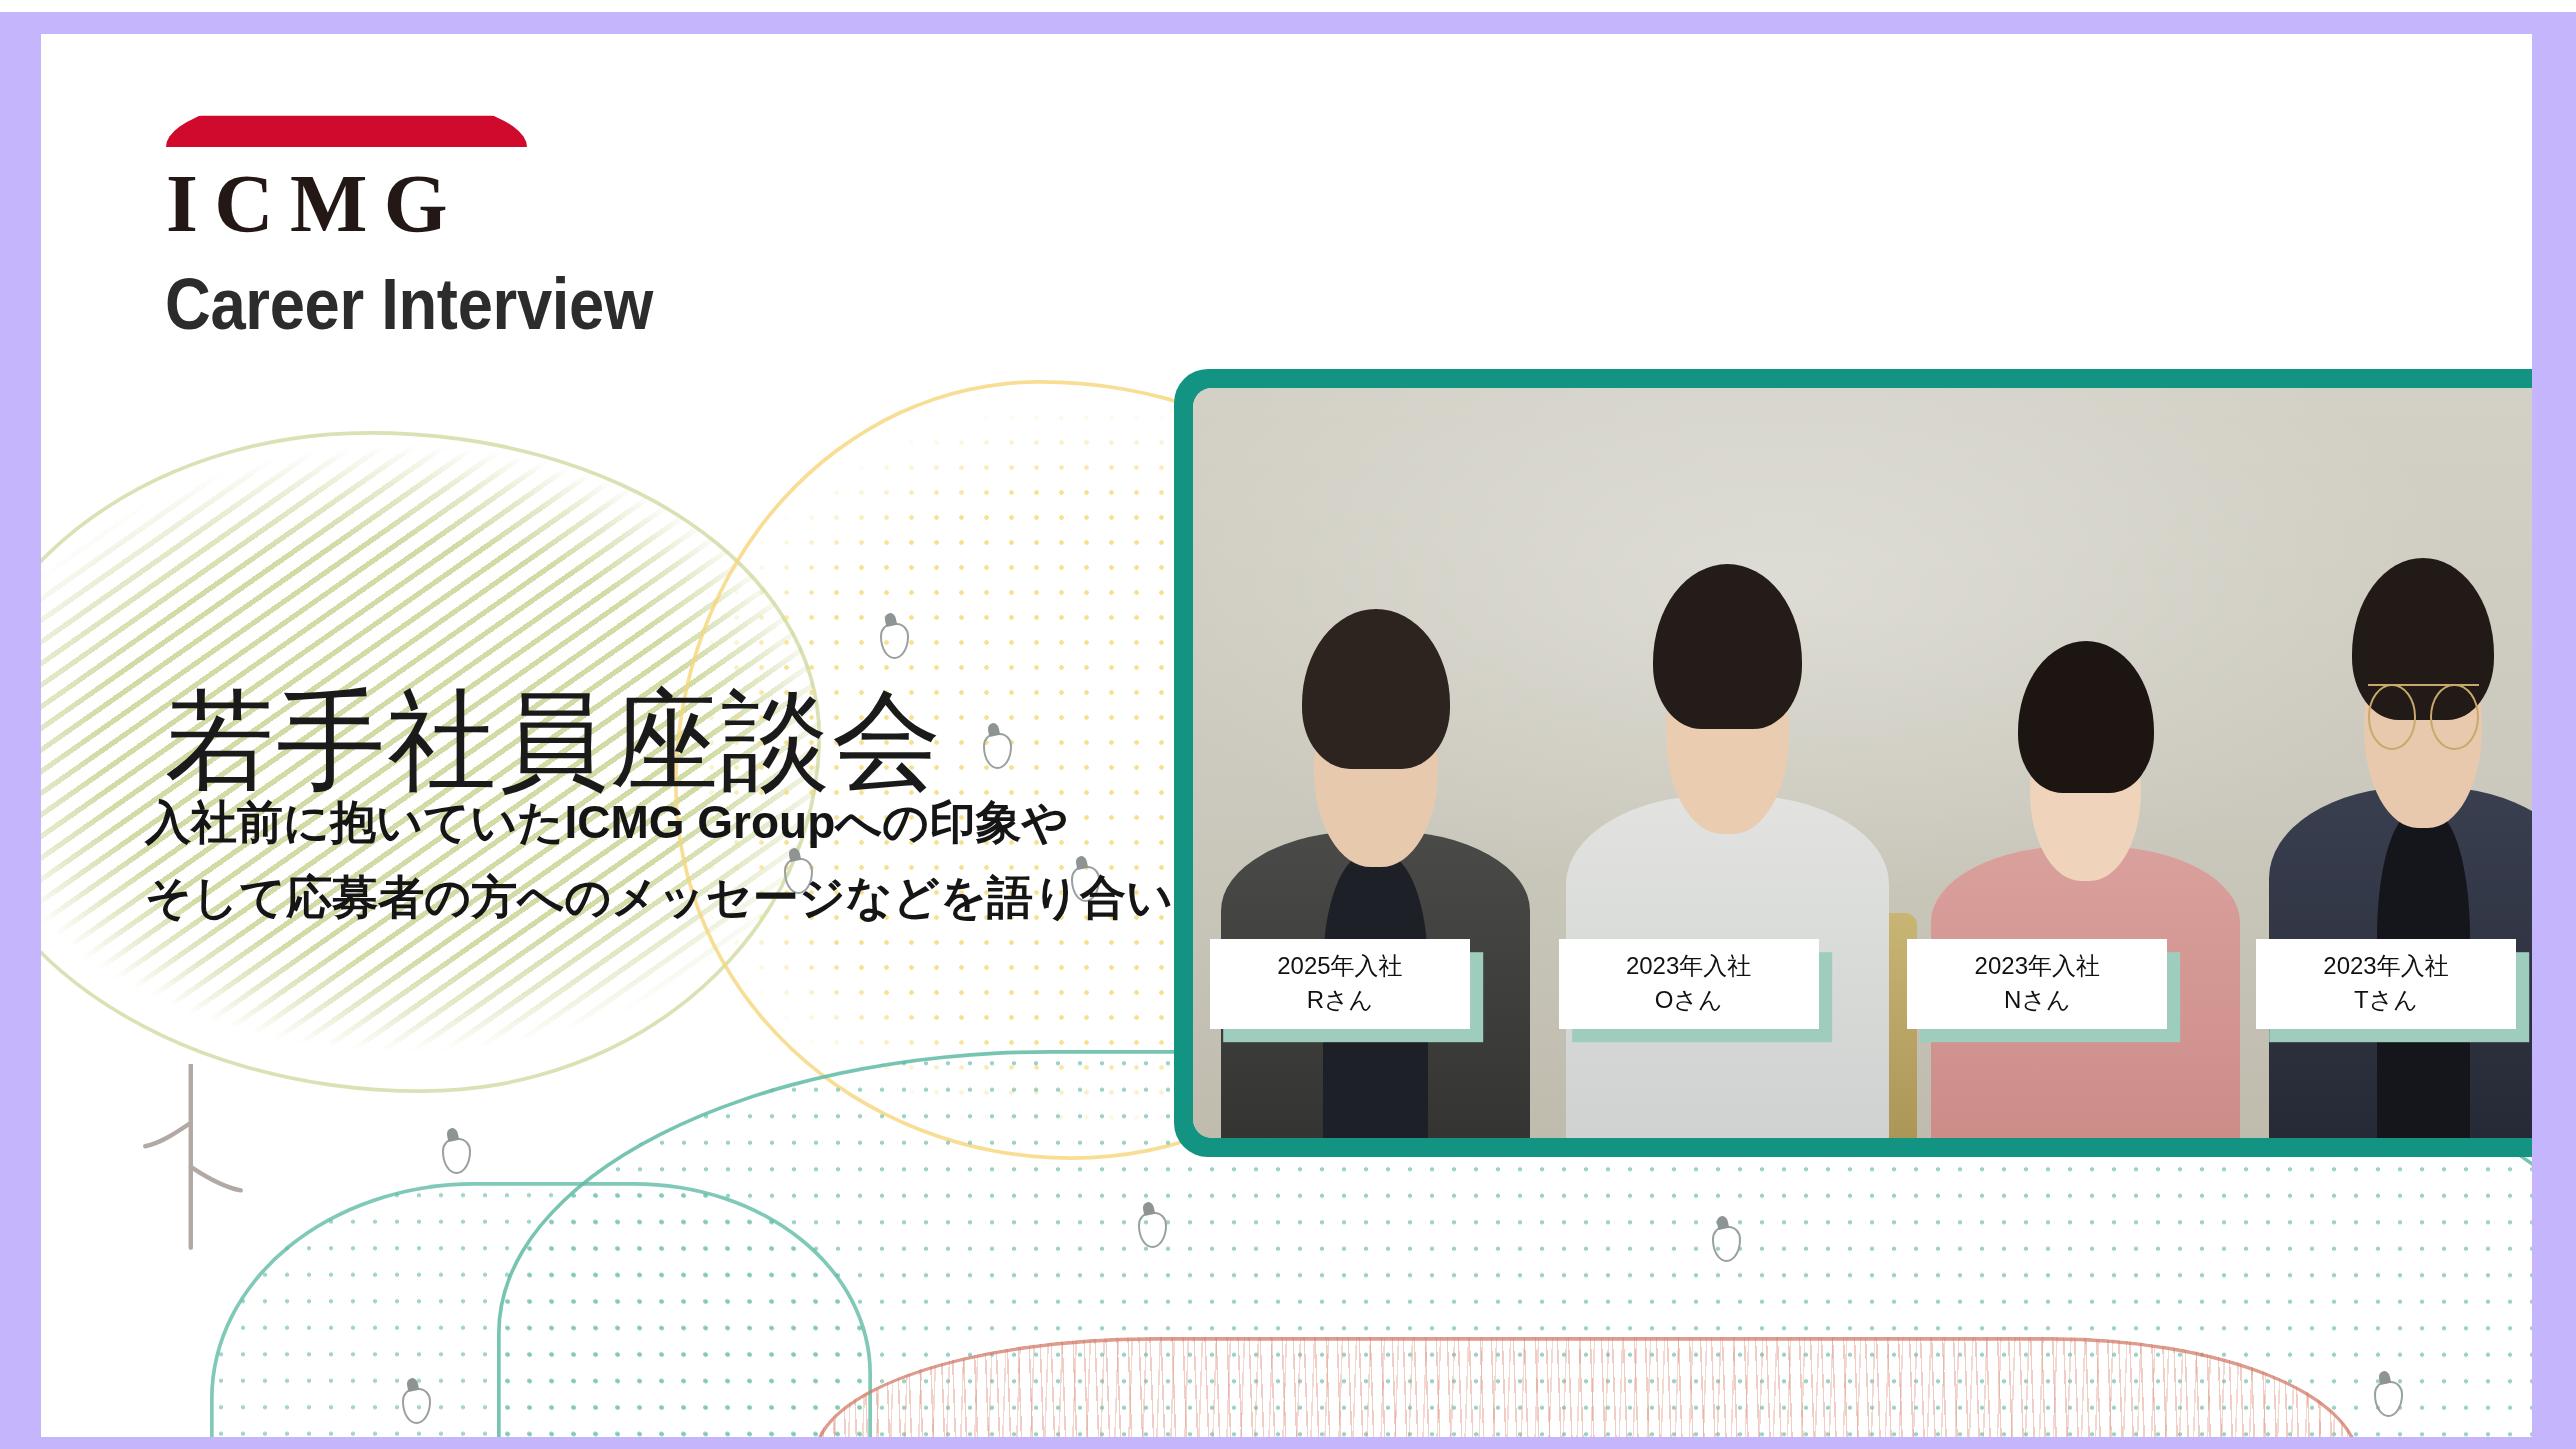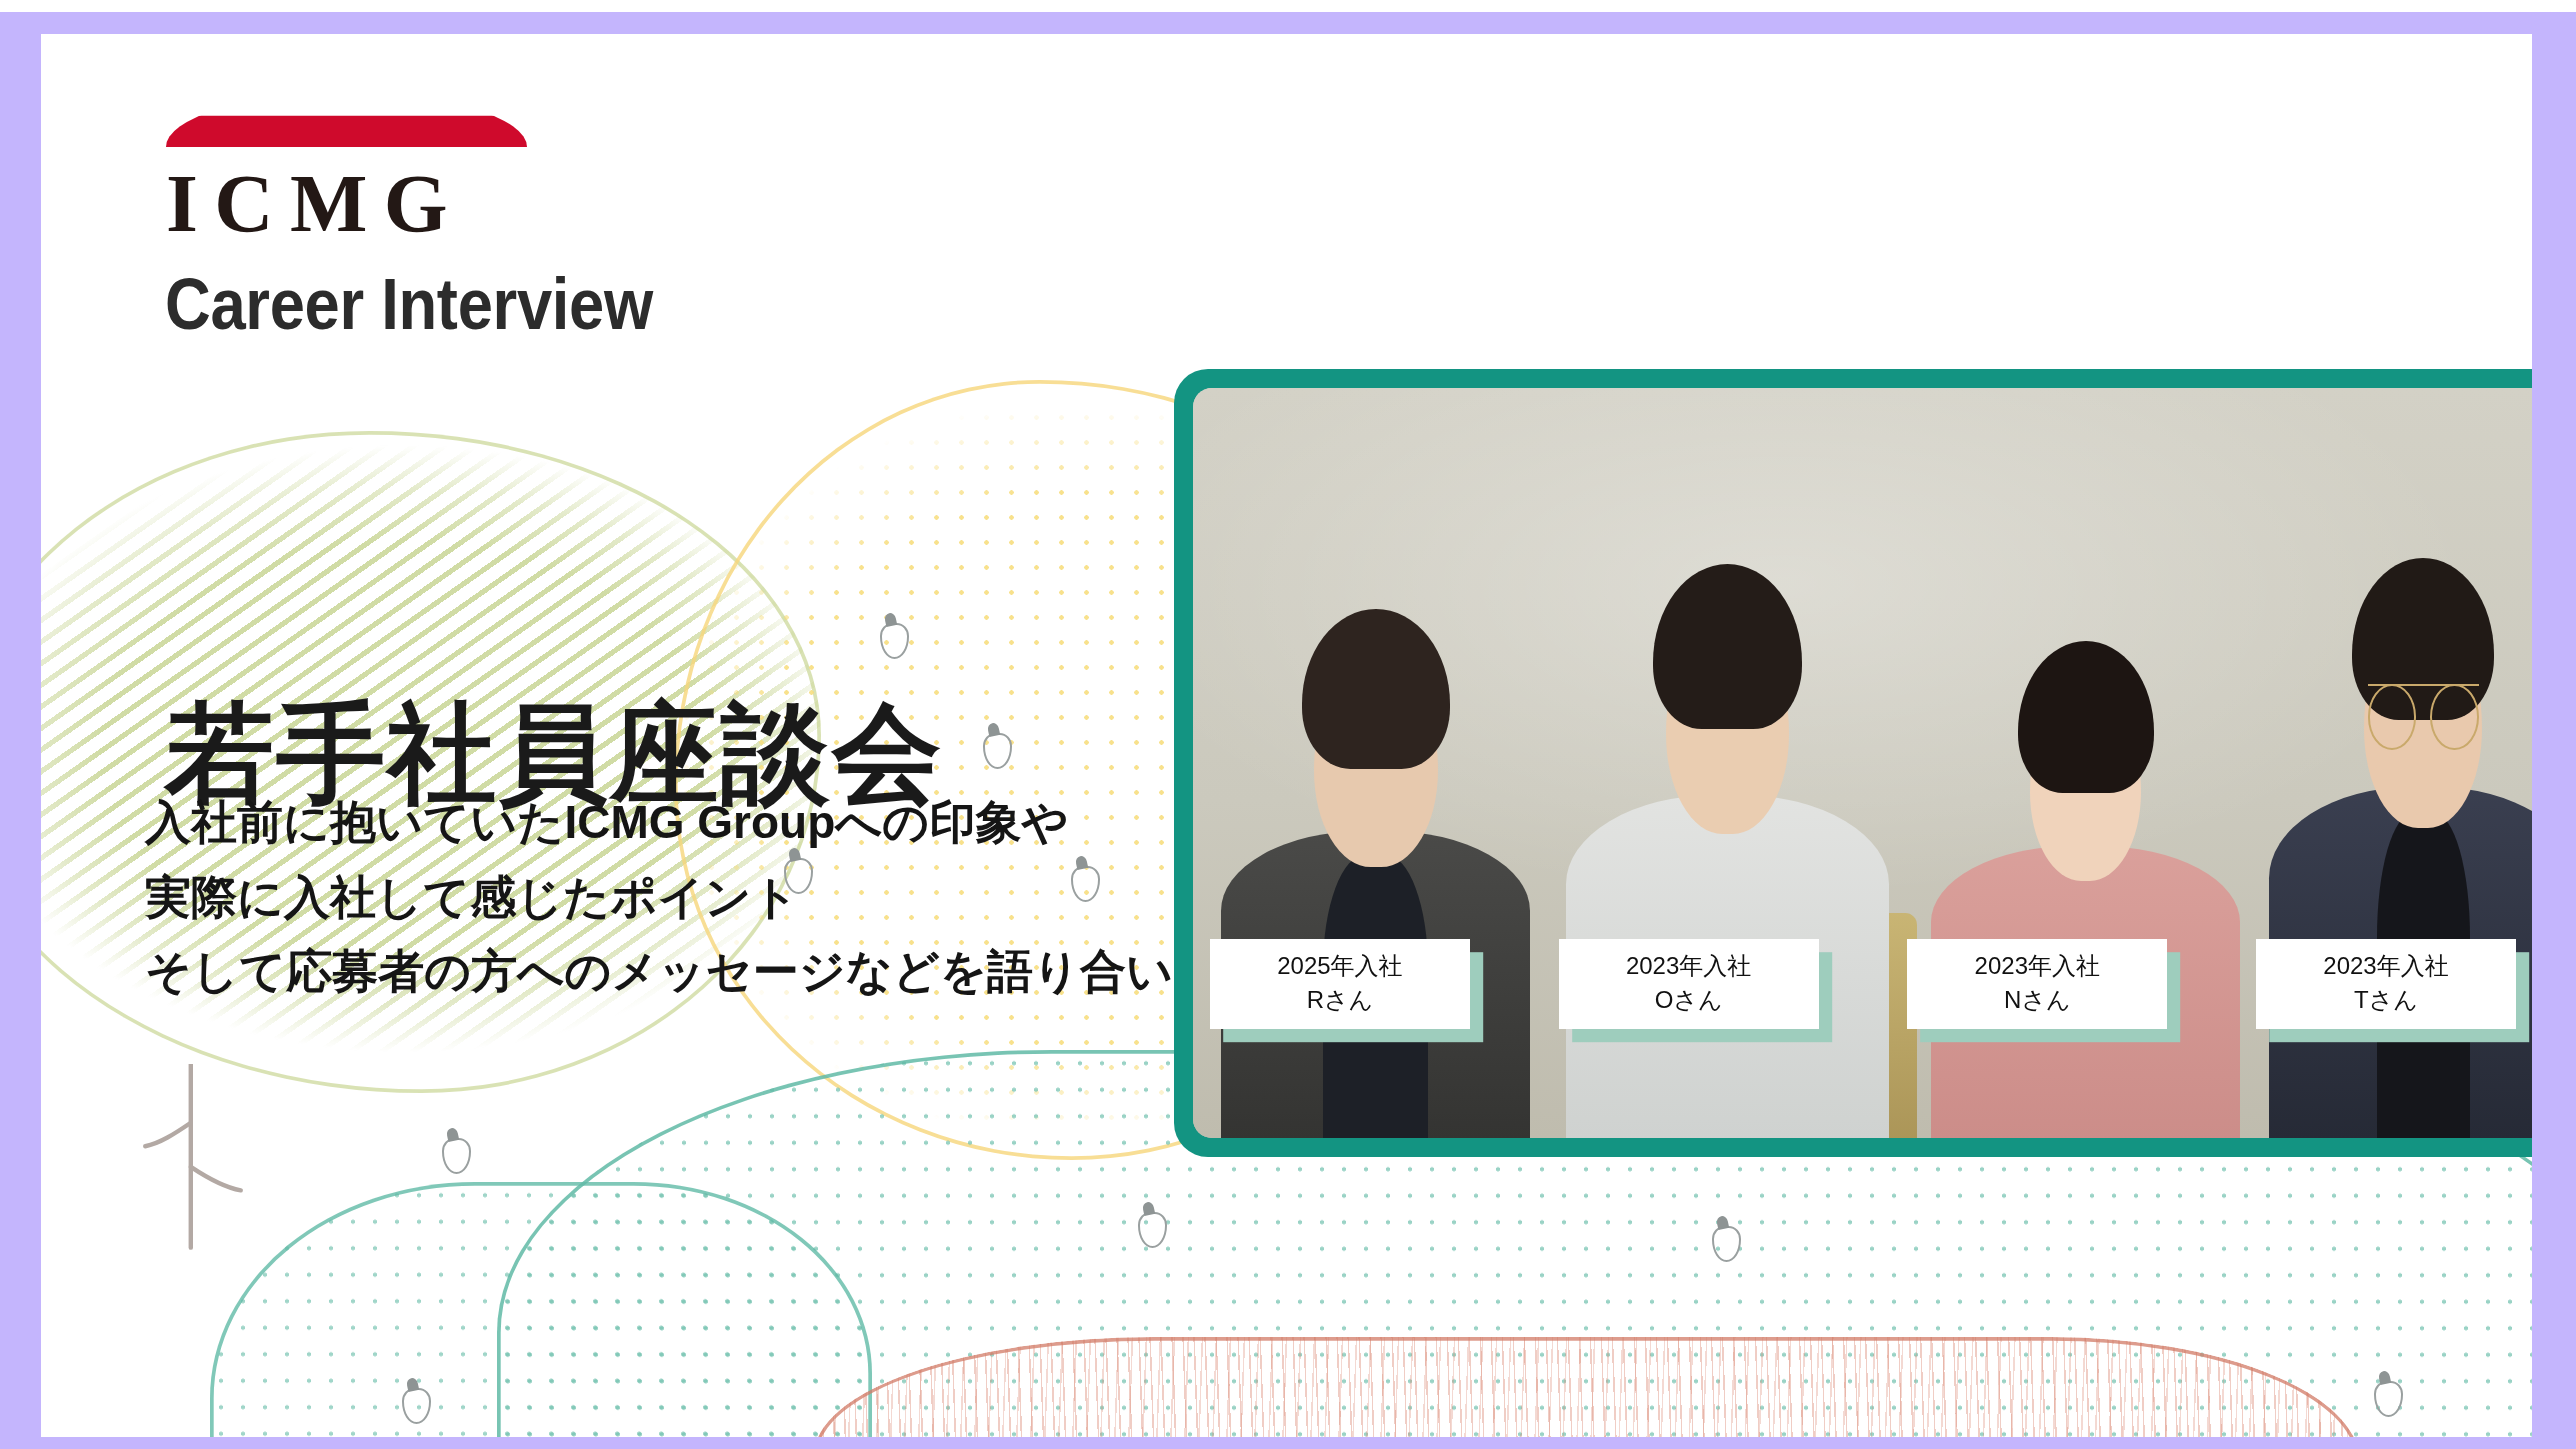--- a/index.html
+++ b/index.html
@@ -111,22 +111,22 @@
   }
   #career-interview{
     position:absolute;left:124px;top:234px;
     font-size:72px;font-weight:700;color:#2c2c2c;
     letter-spacing:-.005em;line-height:1;
     transform:scaleX(.88);transform-origin:left center;
   }
 
   
   #headline{
-    position:absolute;left:124px;top:589px;
-    font-size:109px;font-weight:700;color:#1a1a1a;
+    position:absolute;left:124px;top:576px;
+    font-size:109px;font-weight:400;color:#1a1a1a;
     letter-spacing:.02em;line-height:1.06;white-space:nowrap;
   }
   #lead{
     position:absolute;left:104px;top:751px;
     font-size:46px;font-weight:700;color:#151515;
     line-height:1.62;white-space:nowrap;
   }
   #lead .ln{display:block;}
 
   
@@ -243,21 +243,20 @@
     <div id="logo-block">
       <div id="logo-arc"></div>
       <div id="logo-word">ICMG</div>
     </div>
     <div id="career-interview">Career Interview</div>
 
     <h1 id="headline">若手社員座談会</h1>
 
     <div id="lead">
       <span class="ln">入社前に抱いていたICMG Groupへの印象や</span>
-      <span class="ln">実際に入社して感じたポイント</span>
       <span class="ln">そして応募者の方へのメッセージなどを語り合いました</span>
     </div>
 
     <div id="photo-card">
       <div id="photo">
         <div class="wall"></div>
         <div class="chair"></div>
 
         <div class="person" id="p1">
           <div class="body"></div>

